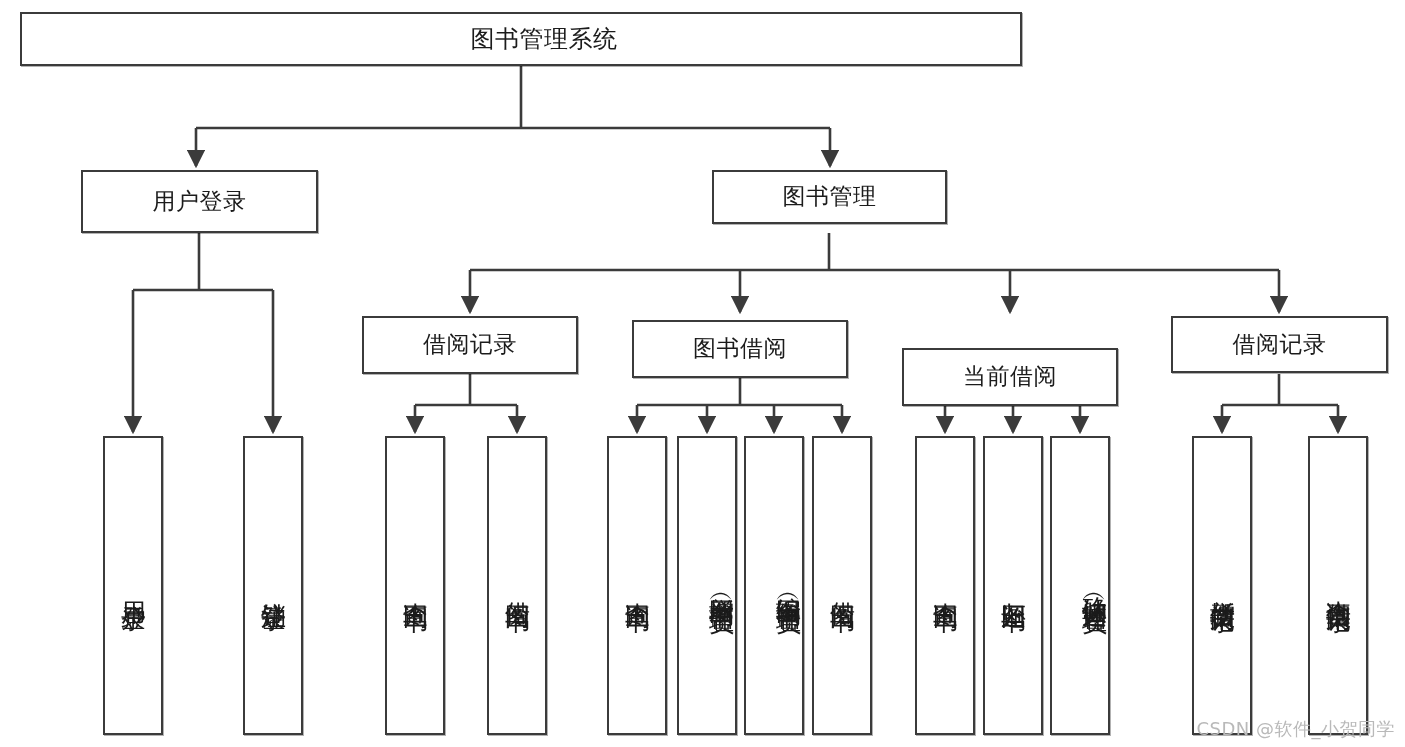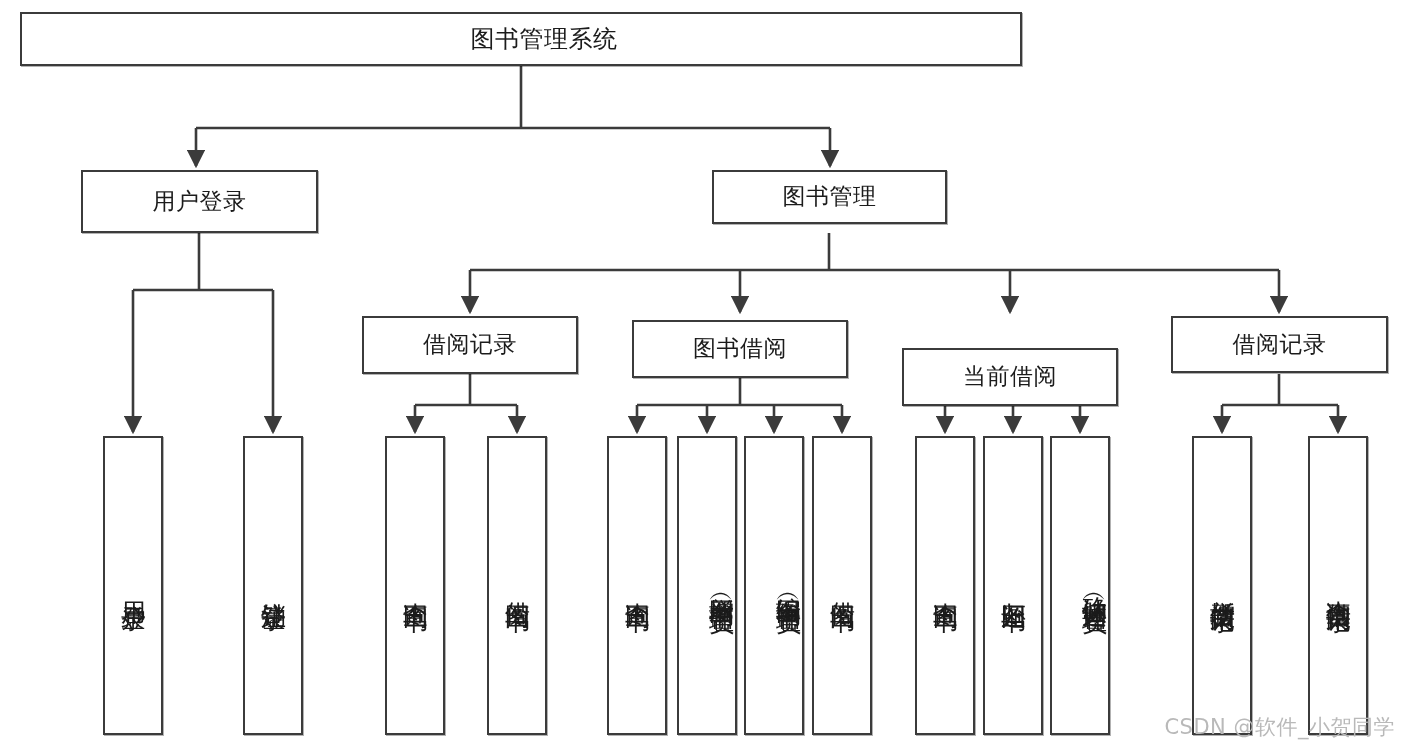--- a/index.html
+++ b/index.html
@@ -52,21 +52,21 @@
     align-items: flex-start;
     justify-content: center;
   }
   .node.v.mid {
     align-items: center;
   }
   .watermark {
     position: absolute;
     right: 10px;
     bottom: 6px;
-    font-size: 21px;
+    font-size: 18px;
     color: #b9b9b9;
     letter-spacing: 0.5px;
     white-space: nowrap;
     pointer-events: none;
   }
 </style>
 </head>
 <body>
 
 <div id="canvas">

